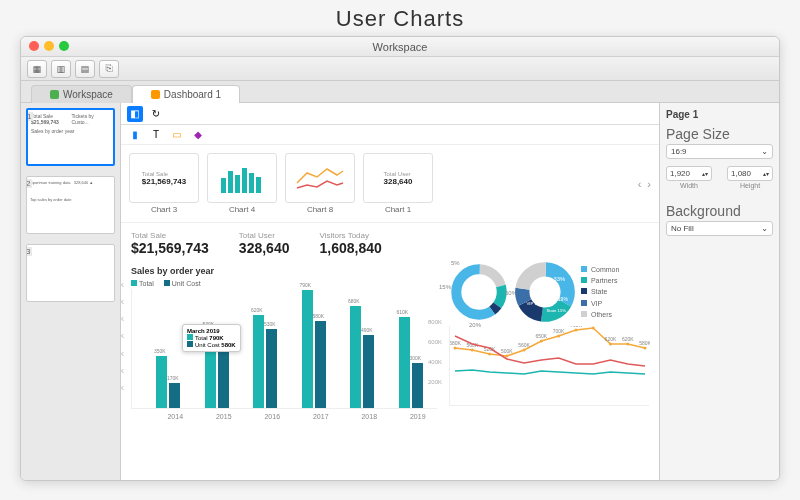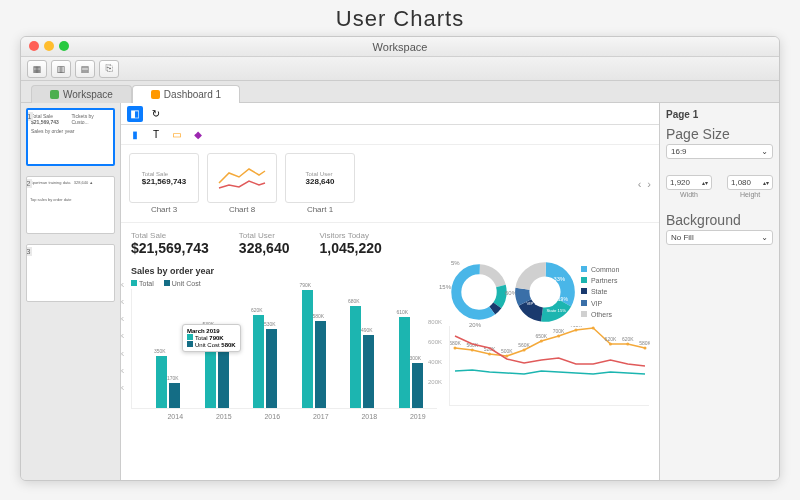--- a/index.html
+++ b/index.html
@@ -52,21 +52,21 @@
 .tooltip{position:absolute;background:#fff;border:1px solid #ccc;border-radius:3px;padding:3px 4px;font-size:6px;box-shadow:0 1px 4px rgba(0,0,0,.2);top:35px;left:50px;z-index:5;white-space:nowrap}
 .donut-row{display:flex;gap:6px;align-items:center}
 .donut{width:60px;height:60px;position:relative}
 .donut-lbl{position:absolute;font-size:6px;color:#888}
 .legend-v{font-size:7px;color:#666;line-height:1.6}
 .linechart{height:80px;position:relative;border-left:1px solid #eee;border-bottom:1px solid #eee;margin-top:4px}
 .props{width:120px;border-left:1px solid #ccc;background:#f4f4f4;padding:6px;font-size:9px;color:#444}
 .props h4{font-size:10px;font-weight:600;margin-bottom:4px}
 .prop-lbl{font-size:14px;color:#666;margin-top:6px}
 .select{background:#fff;border:1px solid #ccc;border-radius:3px;padding:2px 4px;font-size:8px;display:flex;justify-content:space-between;align-items:center;margin-top:2px}
-.dim-row{display:flex;gap:15px;margin-top:16px}
+.dim-row{display:flex;gap:15px;margin-top:7px}
 .dim-box{flex:1}
 .dim-in{background:#fff;border:1px solid #ccc;border-radius:3px;padding:2px 3px;font-size:8px;display:flex;justify-content:space-between;align-items:center}
 .dim-lbl{font-size:7px;color:#888;text-align:center;margin-top:1px}
 svg{display:block}
 </style>
 </head>
 <body>
 
 <div class="app-title">User Charts</div>
 
@@ -134,20 +134,33 @@
    <div class="gallery">
     <div class="gal-item">
      <div class="gal-card">
               <div style="text-align:left;font-size:6px;color:#999">Total Sale<br><b style="color:#222;font-size:8px">$21,569,743</b></div>
             </div>
      <div class="gal-label">Chart 3</div>
     </div>
     <div class="gal-item">
      <div class="gal-card">
               <svg width="50" height="30">
+                <rect x="4" y="15" width="5" height="15" fill="#1cb5b0"></rect>
+                <rect x="11" y="8" width="5" height="22" fill="#1cb5b0"></rect>
+                <rect x="18" y="12" width="5" height="18" fill="#1cb5b0"></rect>
+                <rect x="25" y="5" width="5" height="25" fill="#1cb5b0"></rect>
+                <rect x="32" y="10" width="5" height="20" fill="#1cb5b0"></rect>
+                <rect x="39" y="14" width="5" height="16" fill="#1cb5b0"></rect>
+              </svg>
+            </div>
+     <div class="gal-label">Chart 4</div>
+    </div>
+    <div class="gal-item">
+     <div class="gal-card">
+              <svg width="50" height="30">
                 <polyline points="2,20 12,10 22,14 32,6 42,12 48,8" fill="none" stroke="#f4a93a" stroke-width="1.5"></polyline>
                 <polyline points="2,25 12,22 22,24 32,18 42,22 48,20" fill="none" stroke="#e05a5a" stroke-width="1.5"></polyline>
               </svg>
             </div>
      <div class="gal-label">Chart 8</div>
     </div>
     <div class="gal-item">
      <div class="gal-card">
               <div style="text-align:left;font-size:6px;color:#999">Total User<br><b style="color:#222;font-size:8px">328,640</b></div>
             </div>
@@ -164,21 +177,21 @@
      <div class="kpi">
               <div>Total Sale</div>
               <div class="kpi-val">$21,569,743</div>
             </div>
      <div class="kpi">
               <div>Total User</div>
               <div class="kpi-val">328,640</div>
             </div>
      <div class="kpi">
               <div>Visitors Today</div>
-              <div class="kpi-val">1,045,220</div>
+              <div class="kpi-val">1,608,840</div>
             </div>
     </div>
 
     <div class="dash-body">
      <div class="dash-left">
       <div class="sec-title">Sales by order year</div>
       <div class="legend">
        <span><span class="lg-sw" style="background:#1cb5b0"></span><span>Total</span></span>
        <span><span class="lg-sw" style="background:#146d85"></span><span>Unit Cost</span></span>
       </div>

